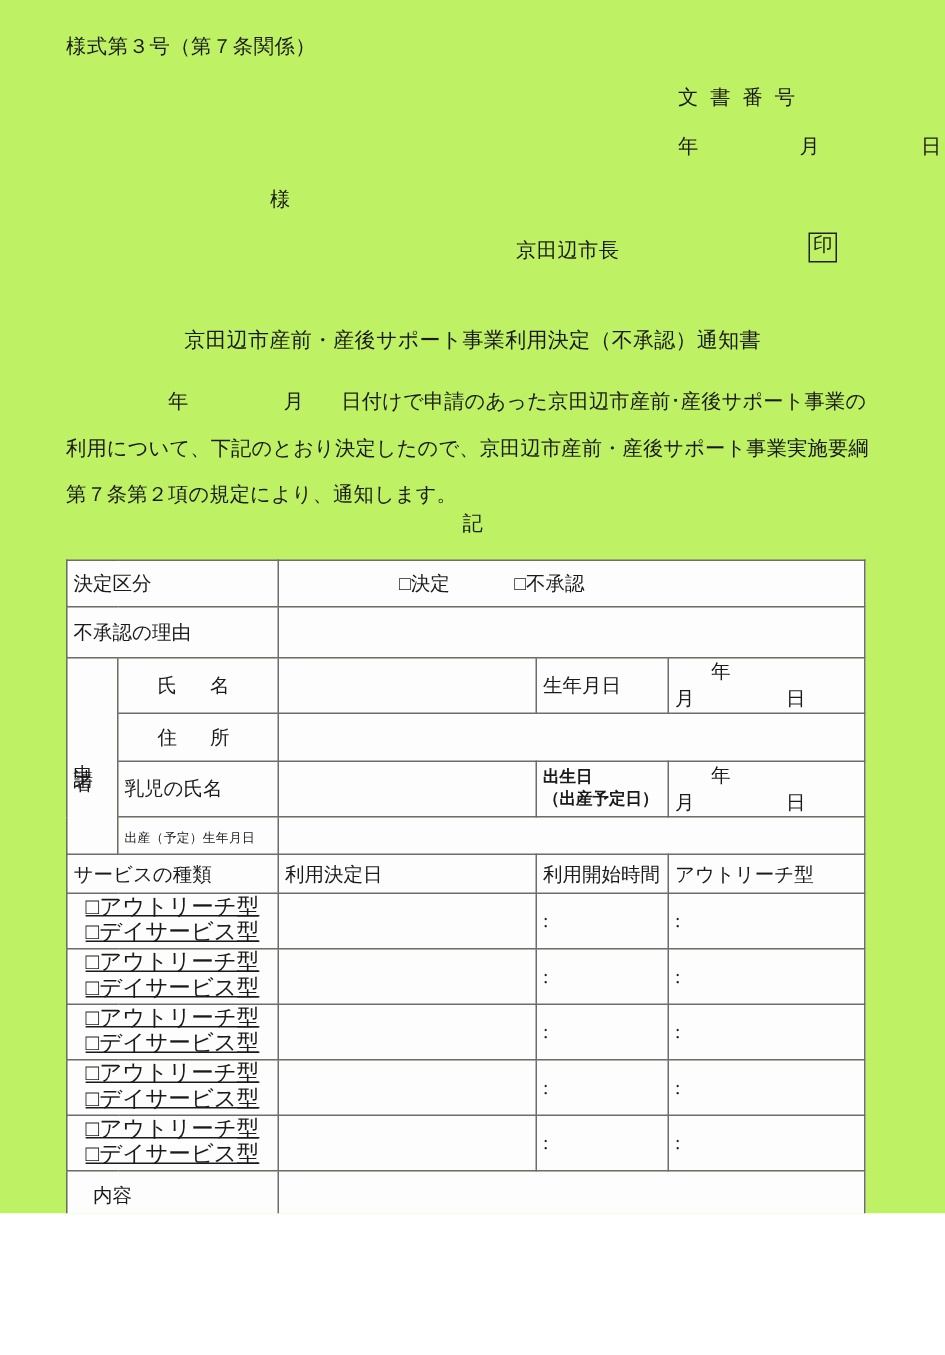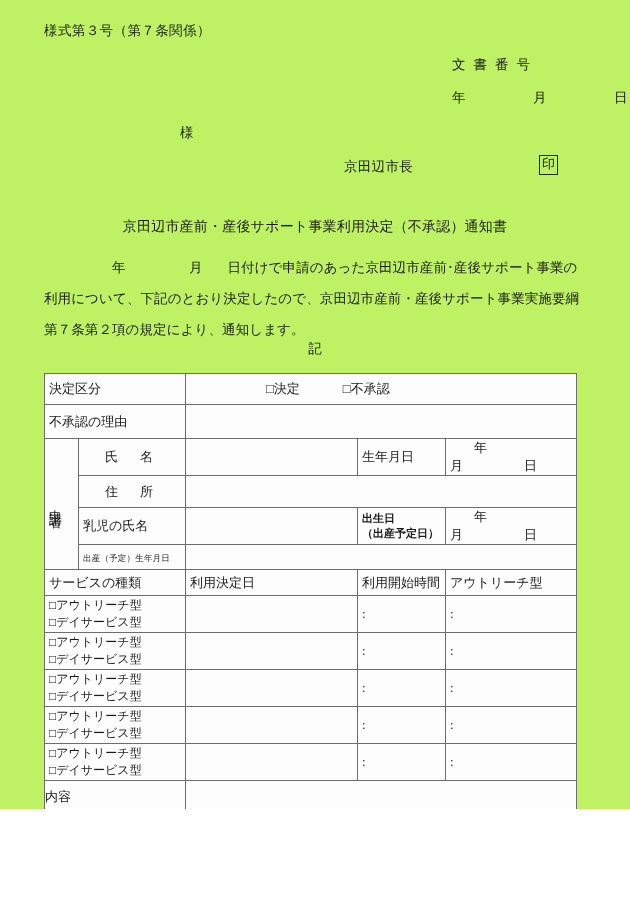--- a/index.html
+++ b/index.html
@@ -141,24 +141,25 @@
   .tiny {
     font-size: 8.5px;
     letter-spacing: 0.2px;
   }
   .two-line {
     font-size: 11px;
     line-height: 15px;
     font-weight: bold;
   }
   .svc-cell {
-    font-size: 12px;
+    font-size: 15px;
     line-height: 17px;
     padding-left: 3px;
-    text-align: left;
+    text-align: center;
+    text-decoration: underline;
   }
   .opt-a { margin-left: 76px; }
   .opt-b { margin-left: 43px; }
 
   
   .footnote {
     position: absolute;
     left: 40px;
     top: 827px;
     width: 560px;
@@ -298,21 +299,21 @@
         <td class="svc-cell" colspan="2" style="height:36px">
           <div>□アウトリーチ型</div>
           <div>□デイサービス型</div>
         </td>
         <td></td>
         <td class="c-ctr">:</td>
         <td class="c-ctr">:</td>
       </tr>
 
       <tr>
-        <td class="c-left" colspan="2" style="height:31px;padding-left:0">内容</td>
+        <td class="c-left" colspan="2" style="height:31px;padding-left:17px">内容</td>
         <td colspan="3"></td>
       </tr>
 
       <tr>
         <td class="c-left" colspan="2" style="height:31px;padding-left:6px">備考</td>
         <td colspan="3"></td>
       </tr>
 
     </tbody>
   </table>

